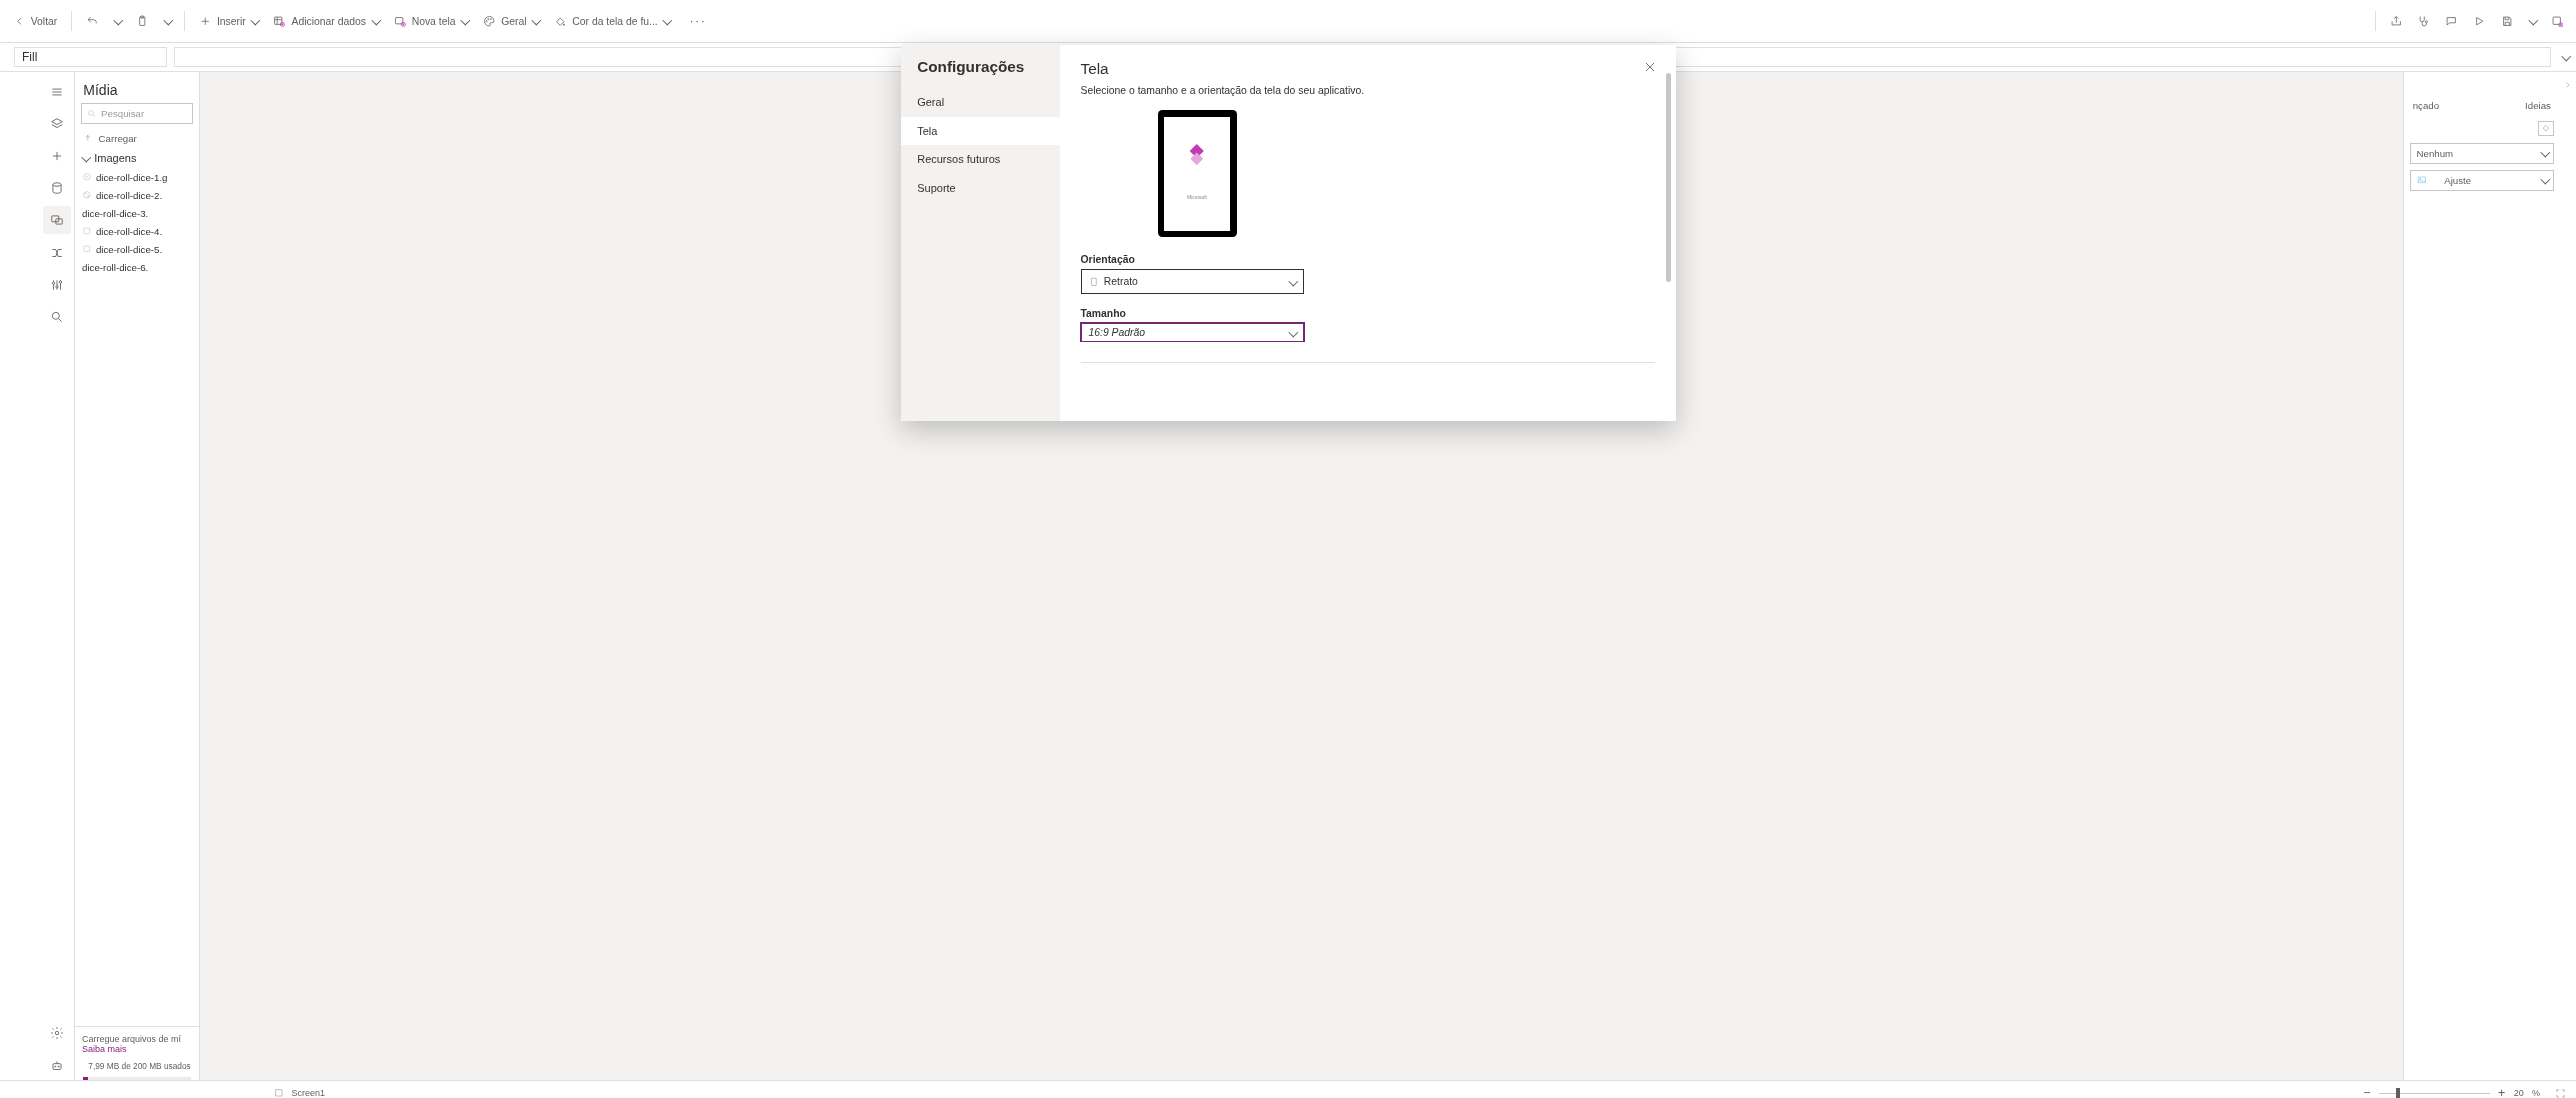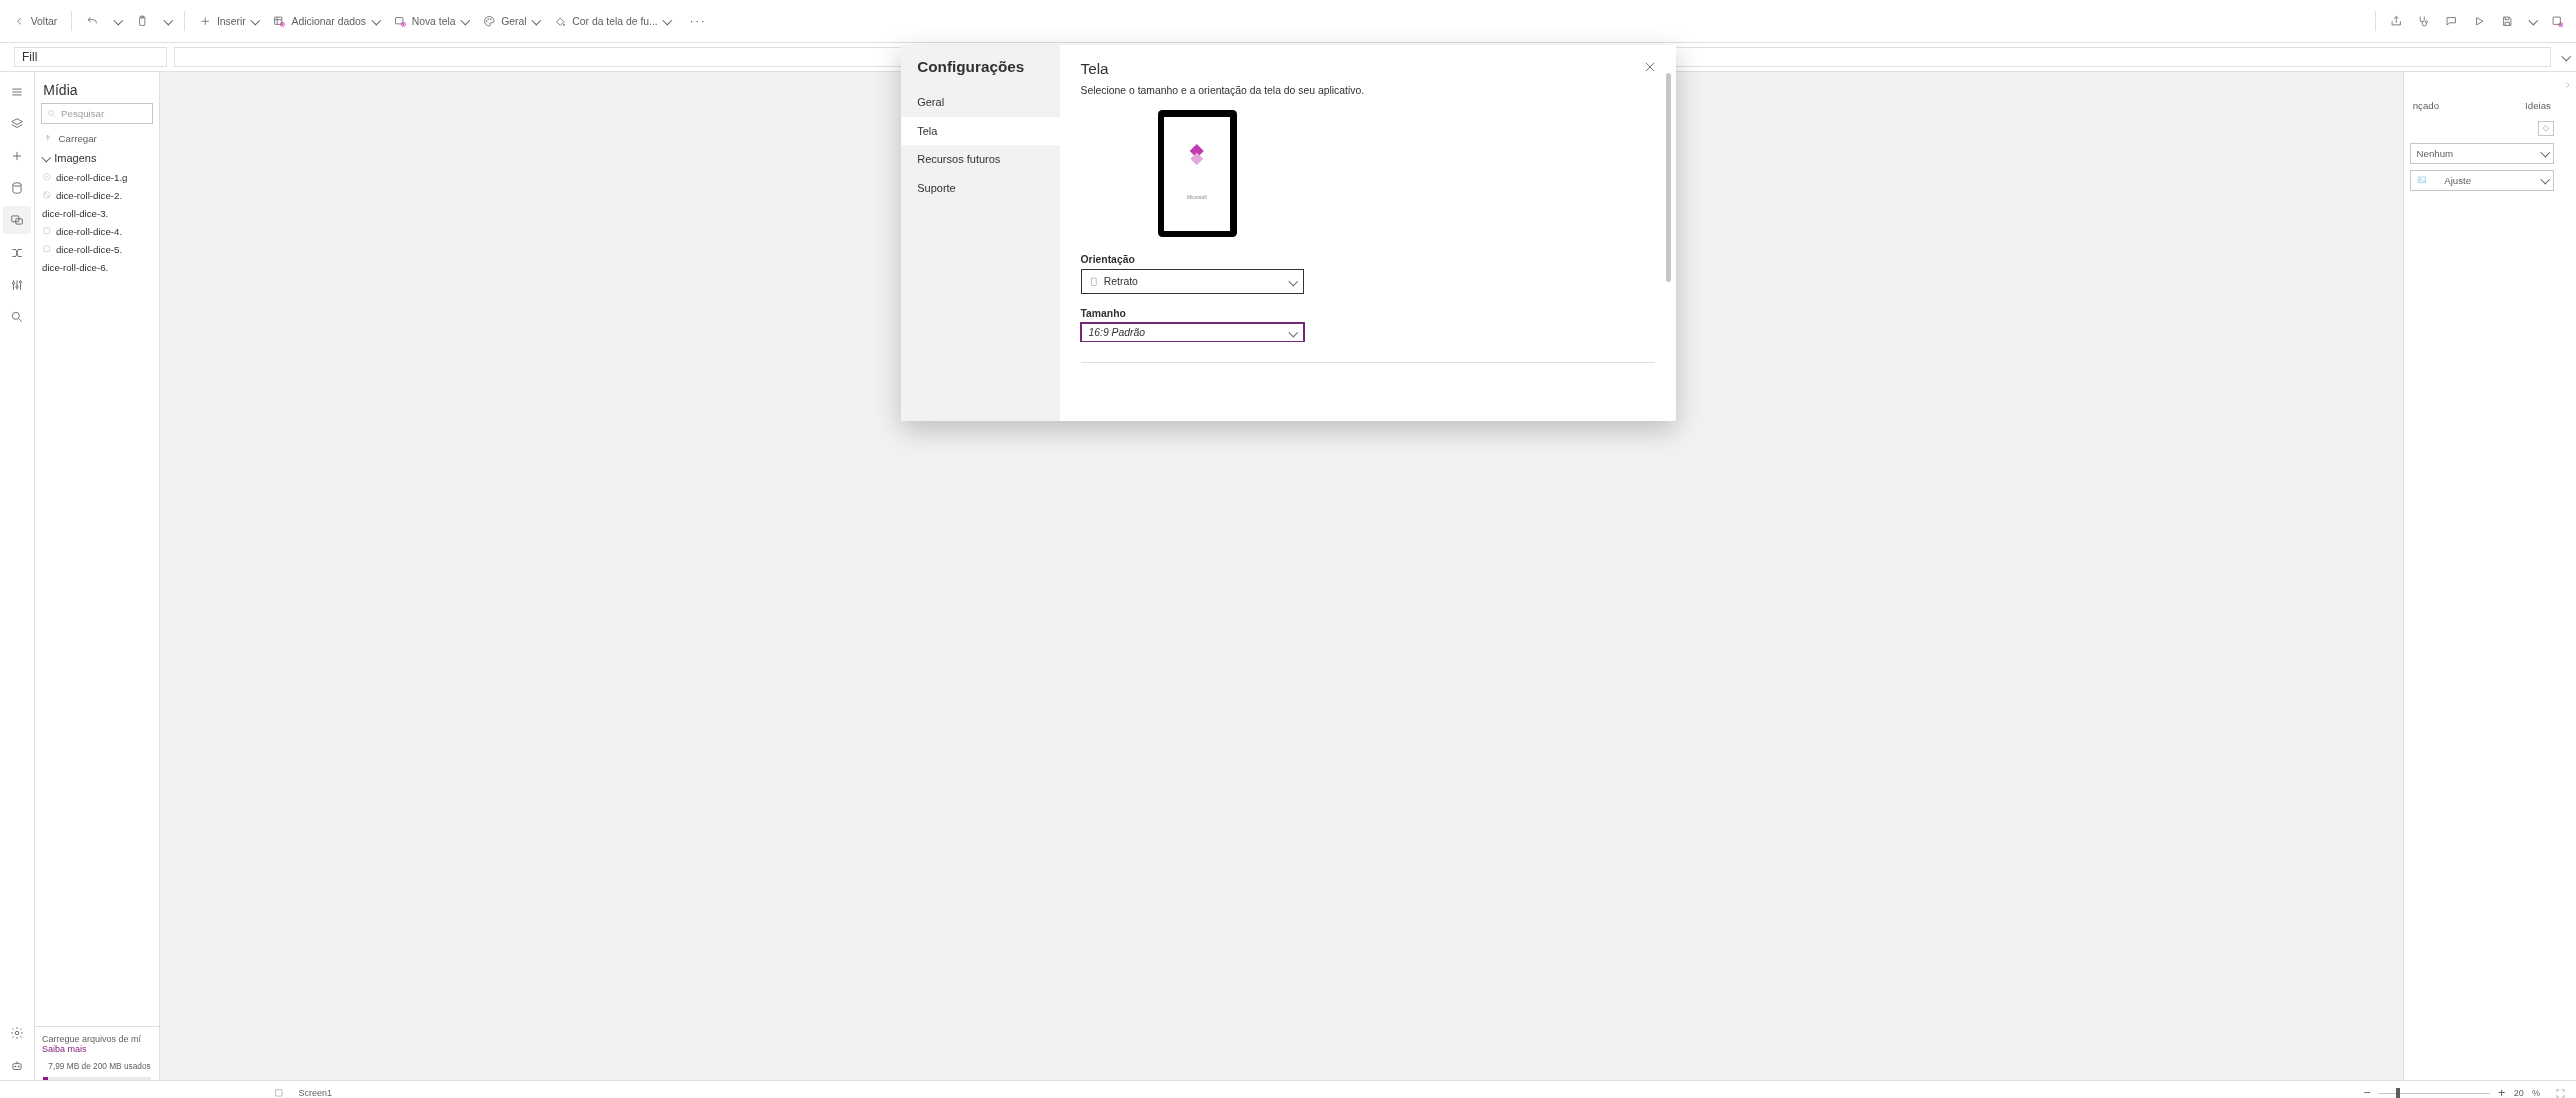--- a/index.html
+++ b/index.html
@@ -16,21 +16,21 @@
 .toolbar svg { width: 12.5px; height: 12.5px; stroke: #605e5c; fill: none; stroke-width: 1.5; }
 .toolbar .ellipsis { font-size: 12.5px; letter-spacing: 1.4px; padding: 0 4.2px;}
 
 
 .formula-bar { height: 29px; border-bottom: 0.7px solid #e1dfdd; display: flex; align-items: stretch; padding-left: 14px; }
 .formula-prop { width: 153px; border: 0.7px solid #e1dfdd; margin: 4.2px 0; display: flex; align-items: center; padding: 0 7px; font-size: 12px; color: #323130; position: relative; }
 .formula-input-wrap { flex: 1; display: flex; align-items: center; border: 0.7px solid #e1dfdd; margin: 4.2px 4.2px 4.2px 7px; position: relative;}
 .formula-expand { width: 21px; display: flex; align-items: center; justify-content: center; cursor: pointer; }
 
 
-.main { display: flex; height: calc(100% - 35px - 29px - 26.4px); }
+.main { display: flex; height: calc(100% - 35px - 29px - 26.4px); padding-left: 40px; }
 
 
 .rail { width: 35px; border-right: 0.7px solid #e1dfdd; display: flex; flex-direction: column; align-items: center; padding-top: 5.6px; gap: 4.2px; }
 .rail .rail-btn { width: 28px; height: 28px; display: flex; align-items: center; justify-content: center; cursor: pointer; border-radius: 1.4px; }
 .rail .rail-btn.active { background: #f3f2f1; }
 .rail svg { width: 14px; height: 14px; stroke: #605e5c; fill: none; stroke-width: 1.5; }
 .rail .rail-spacer { flex: 1; }
 
 
 .media-panel { width: 125px; border-right: 0.7px solid #e1dfdd; display: flex; flex-direction: column; font-size: 9.7px; color: #323130; overflow: hidden;}
@@ -57,21 +57,21 @@
 .props .prop-tabs span:last-child { margin-left: auto;}
 .props .prop-field { display:flex; align-items:center; gap:7px; margin-bottom:5.6px;}
 .props .prop-dd { flex:1; border:0.7px solid #c8c6c4; height:21px; display:flex; align-items:center; padding:0 5.6px; justify-content:space-between;}
 .props .fill-ico { width:15.3px; height:15.3px; border:0.7px solid #c8c6c4; margin-left:auto; display:flex;align-items:center;justify-content:center;}
 
 
 .right-collapse { width: 16.7px; display:flex; align-items:flex-start; justify-content:center; padding-top:8.3px; cursor:pointer;}
 
 
 .status { height: 26.4px; border-top: 0.7px solid #e1dfdd; display: flex; align-items: center; padding: 0 9.7px; font-size: 9px; color: #605e5c; gap: 9.7px;}
-.status .screen-check { display:flex; align-items:center; gap:15px; margin-left: 264px;}
+.status .screen-check { display:flex; align-items:center; gap:8px; margin-left: 264px;}
 .status .spacer { flex:1;}
 .status .zoom { display:flex; align-items:center; gap:8.3px;}
 .status .zoom-track { width: 111px; height:1.4px; background:#c8c6c4; position:relative;}
 .status .zoom-thumb { width:4.2px; height:11px; background:#605e5c; position:absolute; top:-4.9px; left:17.4px;}
 
 
 .modal-overlay { position: fixed; inset: 0; display: flex; align-items: flex-start; justify-content: center; pointer-events: none; }
 .modal {
   margin-top: 45px; width: 775px; height: 376px; background: #fff;
   box-shadow: 0 8.3px 28px rgba(0,0,0,0.22); display: flex; pointer-events: auto;

